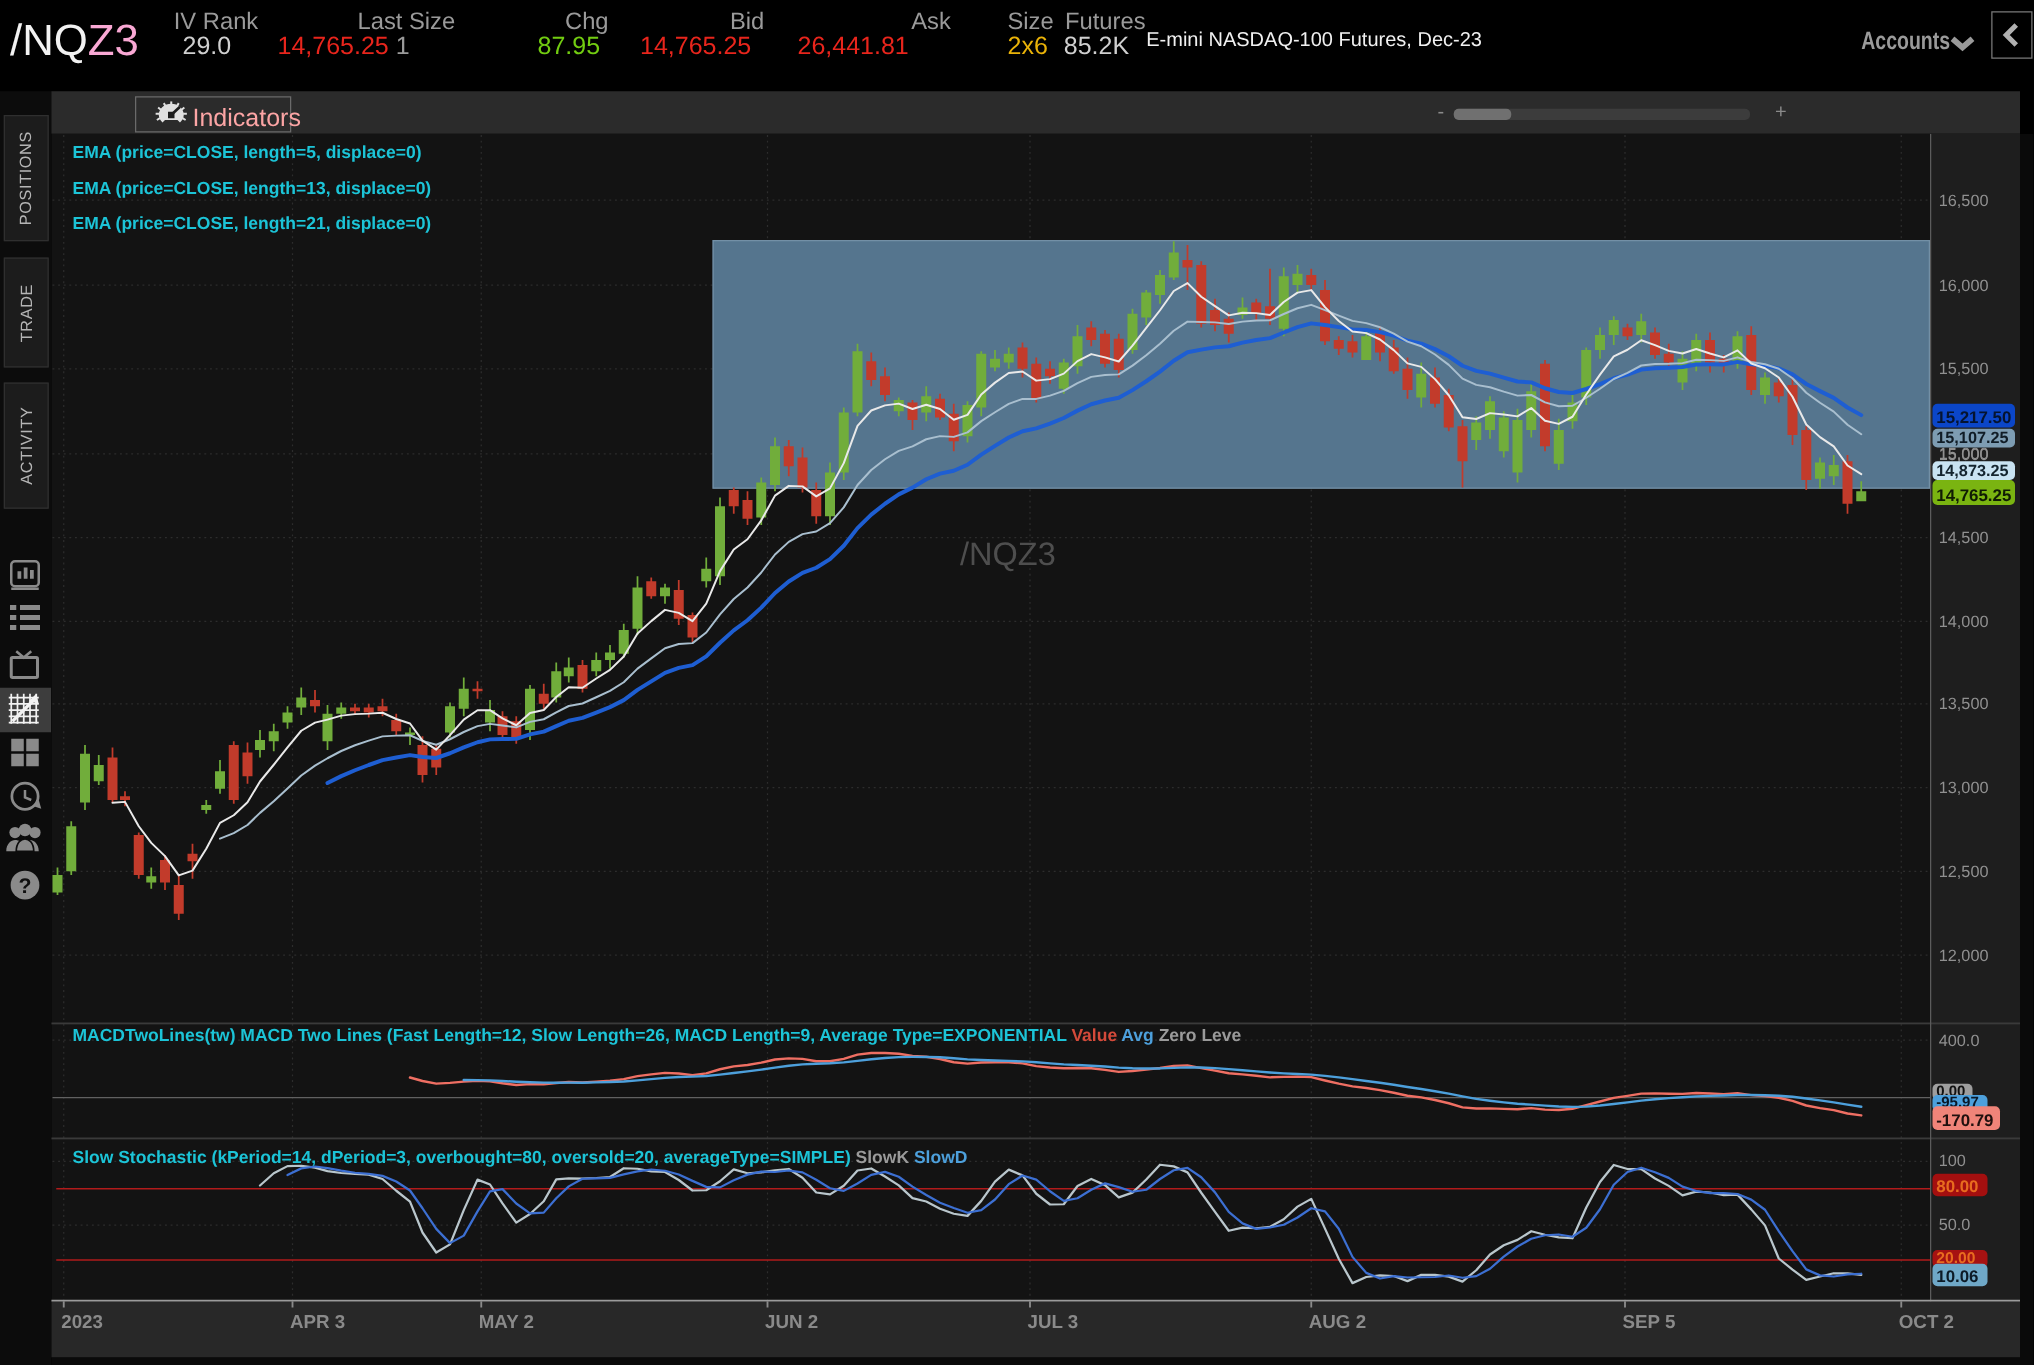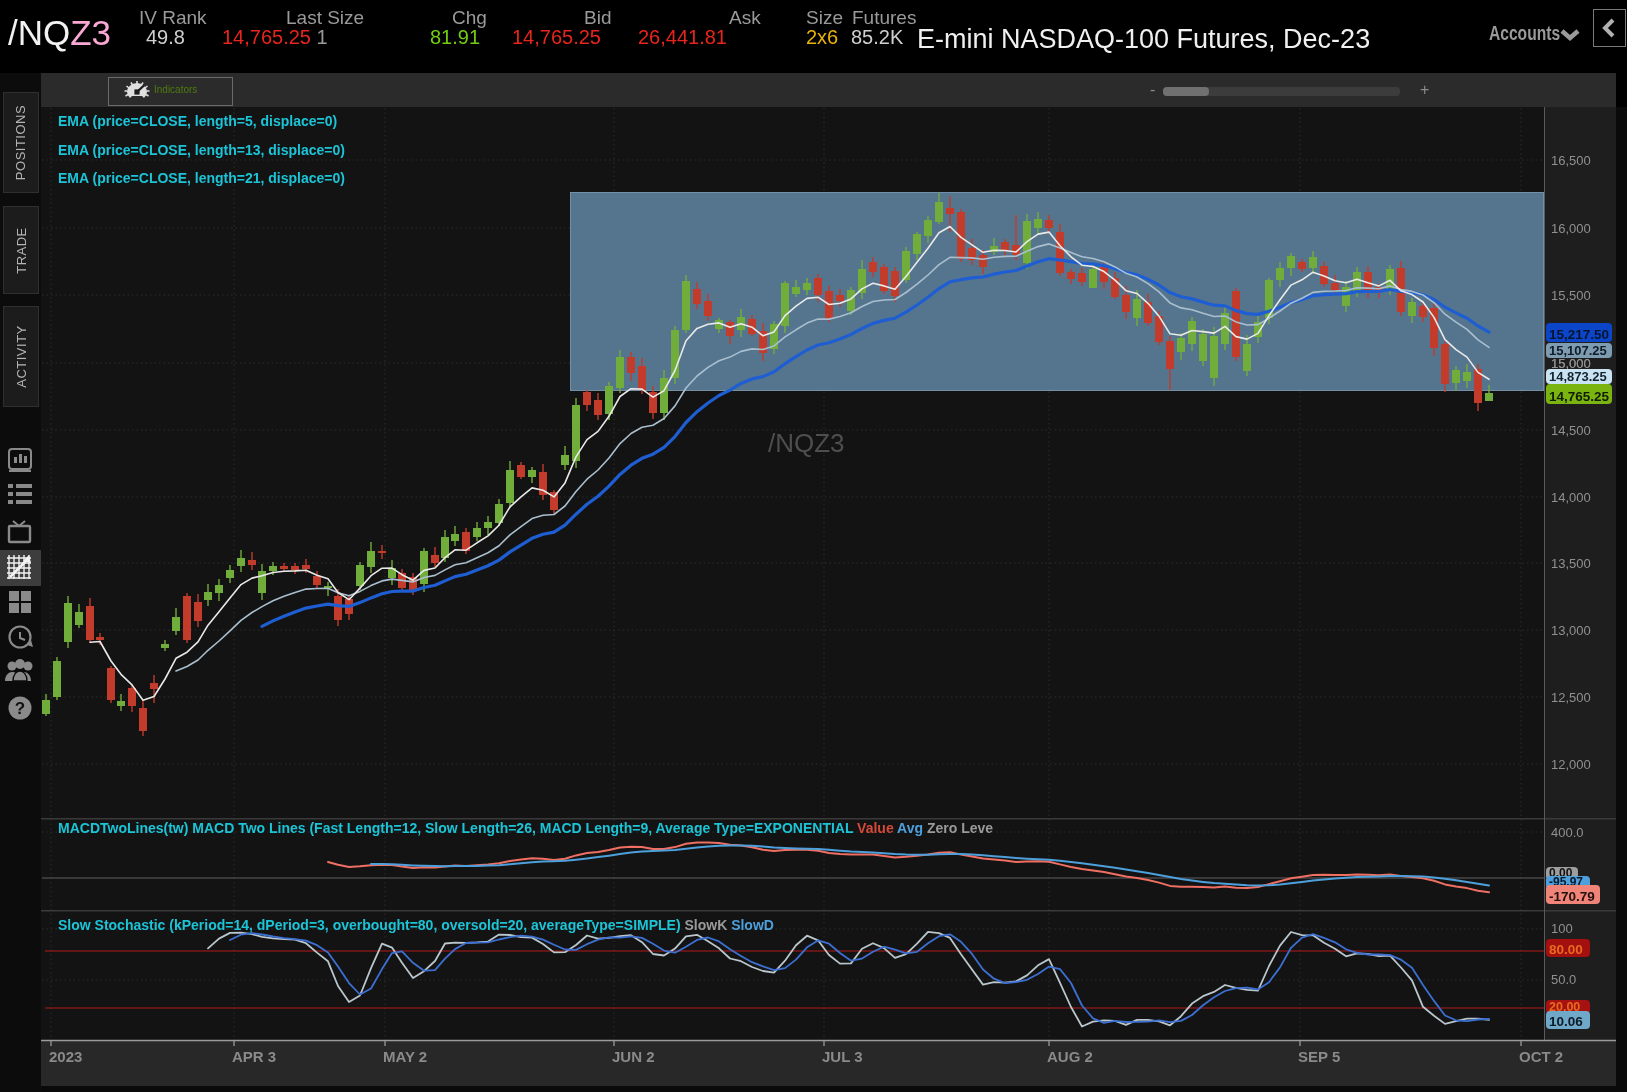--- a/index.html
+++ b/index.html
@@ -9,54 +9,54 @@
 .val{font-size:20px;color:#cfcfcf}
 #toolbar{position:absolute;left:41px;top:73px;width:1575px;height:34px;background:#2b2b2b}
 .tab{position:absolute;left:3px;width:36px;background:#1c1c1c;border:1px solid #2f2f2f;
   color:#b5b5b5;font-size:13px;letter-spacing:0.5px;display:flex;align-items:center;justify-content:center}
 .tab span{transform:rotate(-90deg);white-space:nowrap}
 </style></head>
 <body>
 <div class="abs" style="left:0;top:0;width:1627px;height:73px;background:#000"></div>
 <div class="abs" style="left:8px;top:13px;font-size:35px;color:#f2f2f2">/NQ<span style="color:#f9a8d4">Z3</span></div>
 <div class="abs lbl" style="left:139px;top:7px">IV Rank</div>
-<div class="abs val" style="left:146px;top:26px">49.8</div>
+<div class="abs val" style="left:146px;top:26px">29.0</div>
 <div class="abs lbl" style="left:286px;top:7px">Last Size</div>
 <div class="abs val" style="left:222px;top:26px;color:#e8251c">14,765.25 <span style="color:#9a9a9a">1</span></div>
 <div class="abs lbl" style="left:452px;top:7px">Chg</div>
-<div class="abs val" style="left:430px;top:26px;color:#72cc11">81.91</div>
+<div class="abs val" style="left:430px;top:26px;color:#72cc11">87.95</div>
 <div class="abs lbl" style="left:584px;top:7px">Bid</div>
 <div class="abs val" style="left:512px;top:26px;color:#e8251c">14,765.25</div>
 <div class="abs lbl" style="left:729px;top:7px">Ask</div>
 <div class="abs val" style="left:638px;top:26px;color:#e8251c">26,441.81</div>
 <div class="abs lbl" style="left:806px;top:7px">Size</div>
 <div class="abs val" style="left:806px;top:26px;color:#eab308">2x6</div>
 <div class="abs lbl" style="left:852px;top:7px">Futures</div>
 <div class="abs val" style="left:851px;top:26px">85.2K</div>
-<div class="abs" style="left:917px;top:24px;font-size:27px;color:#f0f0f0">E-mini NASDAQ-100 Futures, Dec-23</div>
+<div class="abs" style="left:917px;top:24px;font-size:16px;color:#f0f0f0">E-mini NASDAQ-100 Futures, Dec-23</div>
 <div class="abs" style="left:1489px;top:22px;font-size:20px;font-weight:bold;color:#9a9a9a;transform:scaleX(0.78);transform-origin:left center">Accounts</div>
 <svg class="abs" style="left:1560px;top:29px" width="20" height="13" viewBox="0 0 20 13">
 <path d="M2 2l8 7 8-7" fill="none" stroke="#9a9a9a" stroke-width="4.6"></path>
   </svg>
 <div class="abs" style="left:1593px;top:9px;width:33px;height:38px;border:1px solid #7a7a7a;background:#000"></div>
 <svg class="abs" style="left:1601px;top:18px" width="16" height="20" viewBox="0 0 16 20">
 <path d="M12 2L4 10l8 8" fill="none" stroke="#b0b0b0" stroke-width="4"></path>
   </svg>
 
 <div id="toolbar"></div>
 <div class="abs" style="left:108px;top:77px;width:125px;height:29px;border:1px solid #6a6a6a"></div>
 <svg class="abs" style="left:124px;top:81px" width="26" height="21" viewBox="0 0 26 21">
 <path d="M13 2a10 9 0 0 0-10 9a10 9 0 0 0 3 6l2-2h10l2 2a10 9 0 0 0 3-6a10 9 0 0 0-10-9z" fill="#e0e0e0"></path>
 <g stroke="#e0e0e0" stroke-width="1.6">
       <path d="M13 0v3M7 1.5l1.5 2.5M2.5 5L5 7M0.5 10h3M1.5 15l2.5-1.5M25.5 10h-3M24.5 15l-2.5-1.5M19 1.5l-1.5 2.5M23.5 5L21 7"></path>
     </g>
 <rect x="10.4" y="8.4" width="5.2" height="5.2" fill="#1c1c1c"></rect>
 <path d="M14 10L20 4.4" stroke="#1c1c1c" stroke-width="2.2"></path>
 </svg>
-<div class="abs" style="left:154px;top:84px;font-size:10px;color:#4d7c0f">Indicators</div>
+<div class="abs" style="left:154px;top:84px;font-size:20px;color:#fca5a5">Indicators</div>
 <div class="abs" style="left:1150px;top:81px;font-size:16px;color:#8a8a8a">-</div>
 <div class="abs" style="left:1163px;top:87px;width:237px;height:9px;background:#3c3c3c;border-radius:4px"></div>
 <div class="abs" style="left:1163px;top:87px;width:46px;height:9px;background:#707070;border-radius:4px"></div>
 <div class="abs" style="left:1420px;top:81px;font-size:16px;color:#8a8a8a">+</div>
 
 <div class="abs" style="left:0;top:73px;width:41px;height:1019px;background:#0c0c0c"></div>
 <div class="tab" style="top:92px;height:101px">
     <span>POSITIONS</span>
   </div>
 <div class="tab" style="top:206px;height:88px">

